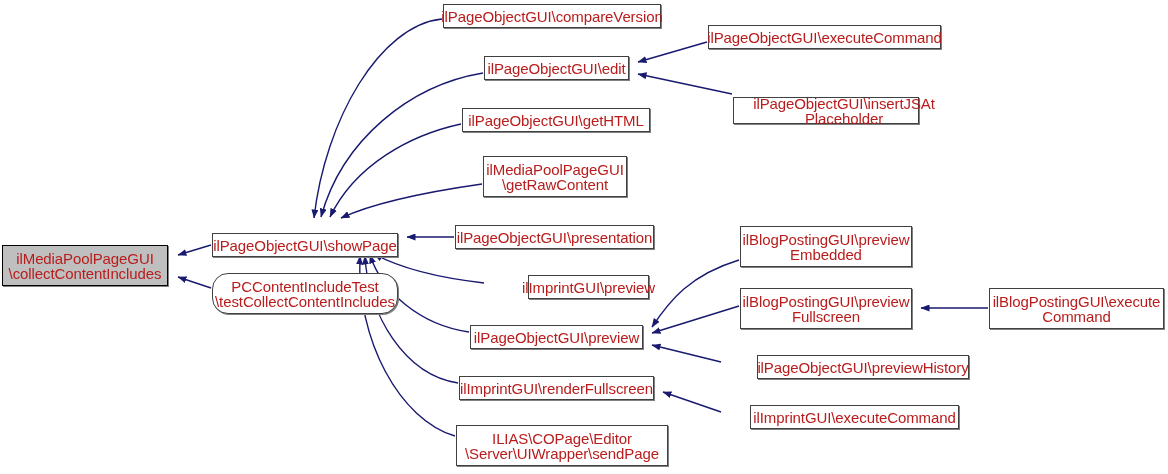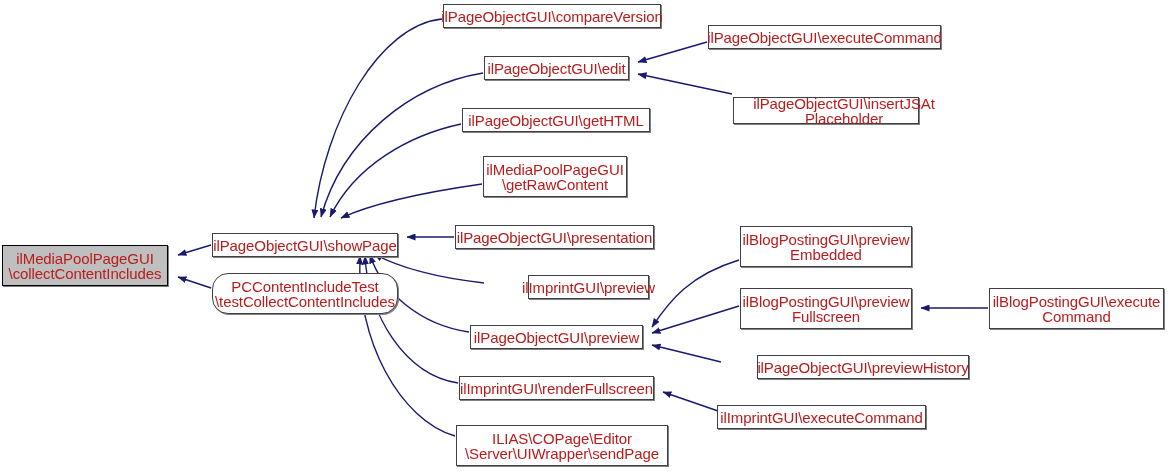--- a/index.html
+++ b/index.html
@@ -104,17 +104,17 @@
   <div class="node" style="left: 456px; top: 425px; width: 212px; height: 41px;">ILIAS\COPage\Editor
 \Server\UIWrapper\sendPage</div>
   <div class="node" style="left: 708px; top: 25px; width: 233px; height: 24px;">ilPageObjectGUI\executeCommand</div>
   <div class="node" style="left: 733px; top: 97px; width: 186px; height: 27px; padding-left: 36px;">ilPageObjectGUI\insertJSAt
 Placeholder</div>
   <div class="node" style="left: 740px; top: 226px; width: 172px; height: 41px;">ilBlogPostingGUI\preview
 Embedded</div>
   <div class="node" style="left: 740px; top: 288px; width: 172px; height: 41px;">ilBlogPostingGUI\preview
 Fullscreen</div>
   <div class="node" style="left: 722px; top: 355px; width: 212px; height: 24px; margin-left: 35px;">ilPageObjectGUI\previewHistory</div>
-  <div class="node" style="left: 717px; top: 405px; width: 209px; height: 24px;">ilImprintGUI\executeCommand</div>
+  <div class="node" style="left: 750px; top: 405px; width: 209px; height: 24px;">ilImprintGUI\executeCommand</div>
   <div class="node" style="left: 989px; top: 288px; width: 175px; height: 41px;">ilBlogPostingGUI\execute
 Command</div>
 
 </div>
 
 </body></html>

